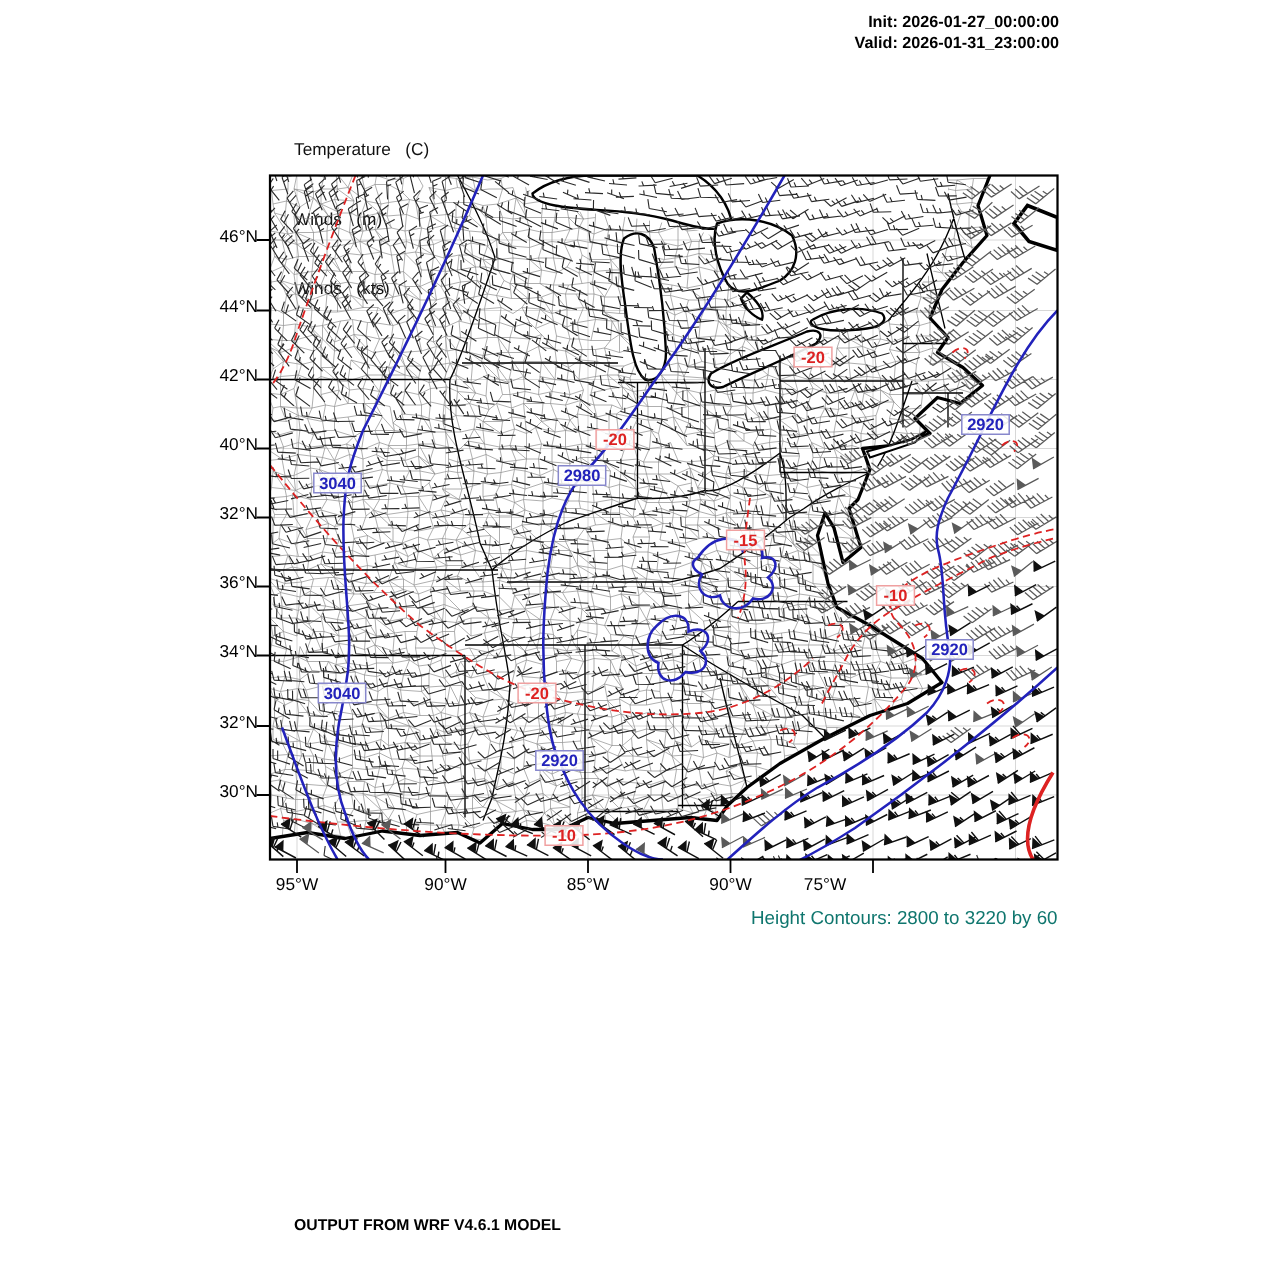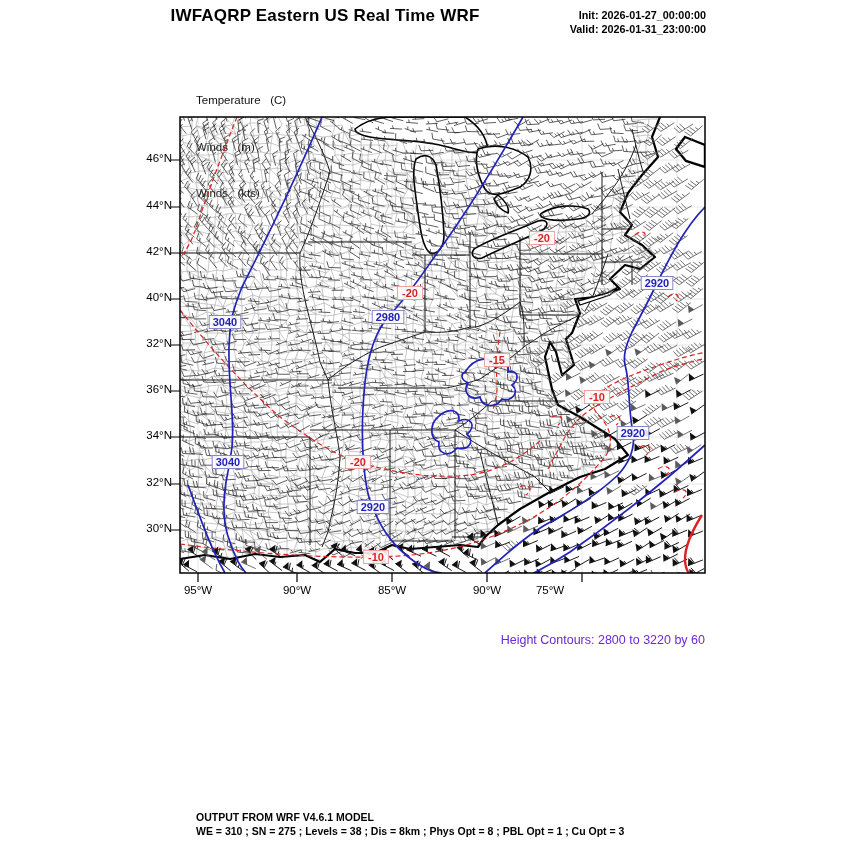--- a/index.html
+++ b/index.html
@@ -16,21 +16,20 @@
   #cap-height{right:145px;top:605px;font-size:12.5px;font-weight:500;text-align:right;}
   #cap-temp{right:145px;top:631px;font-size:12.5px;font-weight:500;text-align:right;}
   #footer1{left:196px;top:811px;font-size:10.5px;font-weight:700;}
   #footer2{left:196px;top:825px;font-size:10.5px;font-weight:700;}
 </style>
 </head>
 <body>
 
 <div id="page">
 
-  <div class="abs" id="title">IWFAQRP Eastern US Real Time WRF</div>
   <div class="abs" id="init-line">Init: 2026-01-27_00:00:00</div>
   <div class="abs" id="valid-line">Valid: 2026-01-31_23:00:00</div>
 
   <div class="abs" id="legend">
     <div>Temperature   (C)</div>
     <div>Winds   (m)</div>
     <div>Winds   (kts)</div>
   </div>
 
   <div class="abs" id="map-wrap">
@@ -124,17 +123,16 @@
       <div class="lat-lab abs" style="left: 128px; top: 429px;">34°N</div>
       <div class="lat-lab abs" style="left: 128px; top: 476px;">32°N</div>
       <div class="lat-lab abs" style="left: 128px; top: 522px;">30°N</div>
       <div class="lon-lab abs" style="left: 172px; top: 584px;">95°W</div>
       <div class="lon-lab abs" style="left: 271px; top: 584px;">90°W</div>
       <div class="lon-lab abs" style="left: 366px; top: 584px;">85°W</div>
       <div class="lon-lab abs" style="left: 461px; top: 584px;">90°W</div>
       <div class="lon-lab abs" style="left: 524px; top: 584px;">75°W</div>
     </div>
 
-  <div class="abs" id="cap-height" style="color: #6d28d9; margin-top: 28px;">Height Contours: 2800 to 3220 by 60</div>
+  <div class="abs" id="cap-height" style="color: #0f766e;">Height Contours: 2800 to 3220 by 60</div>
 
   <div class="abs" id="footer1">OUTPUT FROM WRF V4.6.1 MODEL</div>
-  <div class="abs" id="footer2">WE = 310 ; SN = 275 ; Levels = 38 ; Dis = 8km ; Phys Opt = 8 ; PBL Opt = 1 ; Cu Opt = 3</div>
 </div>
 
 </body></html>

